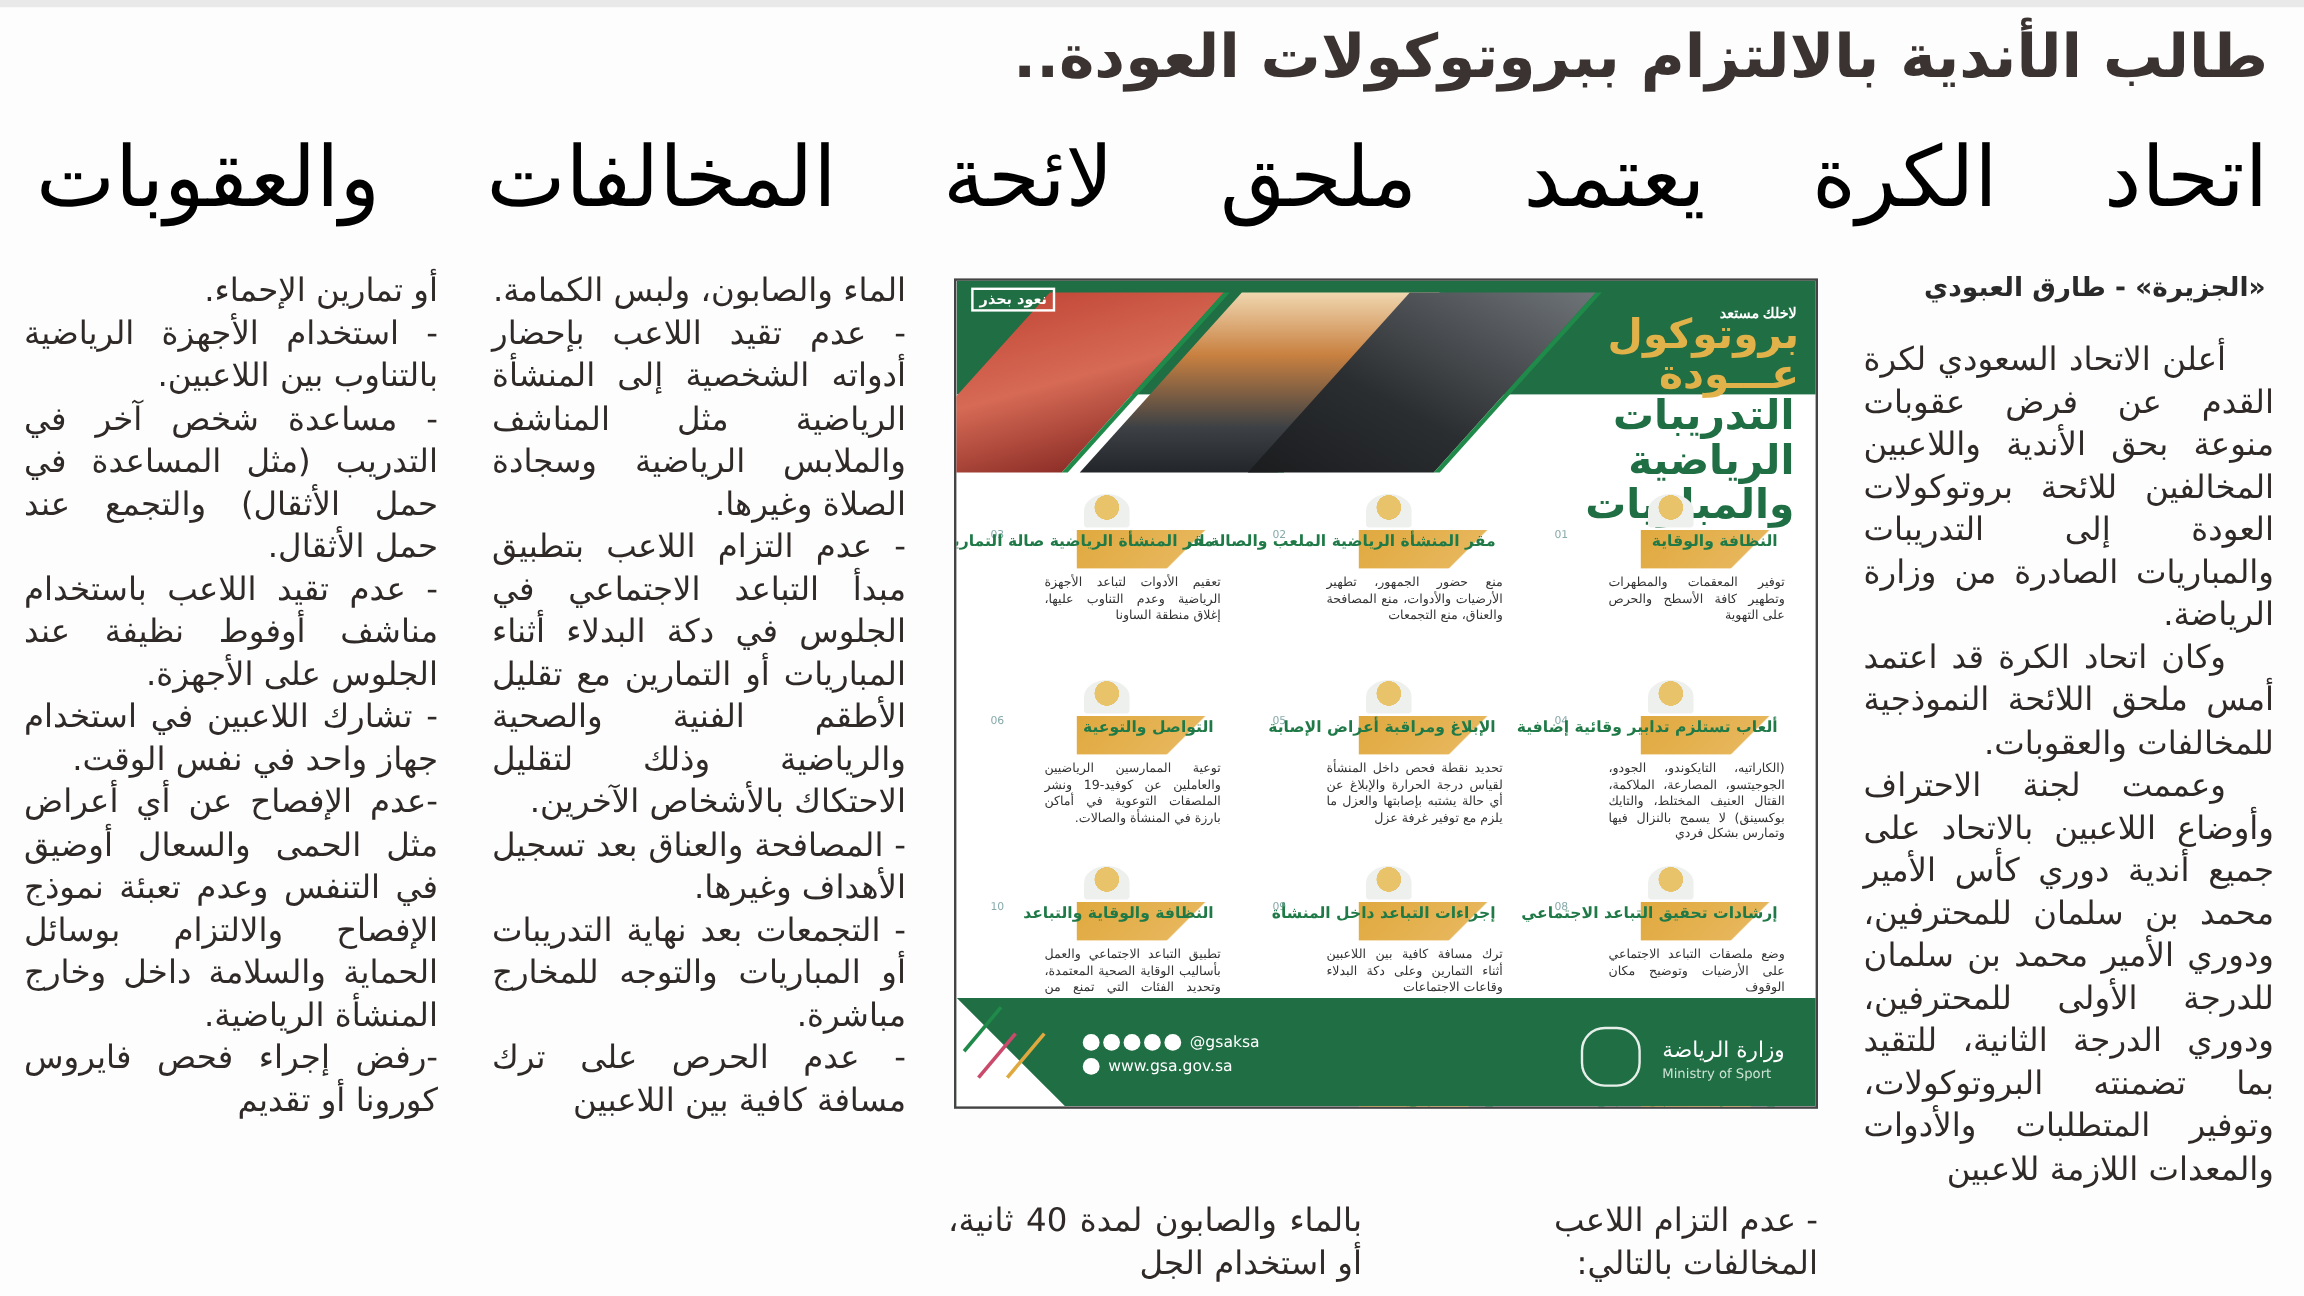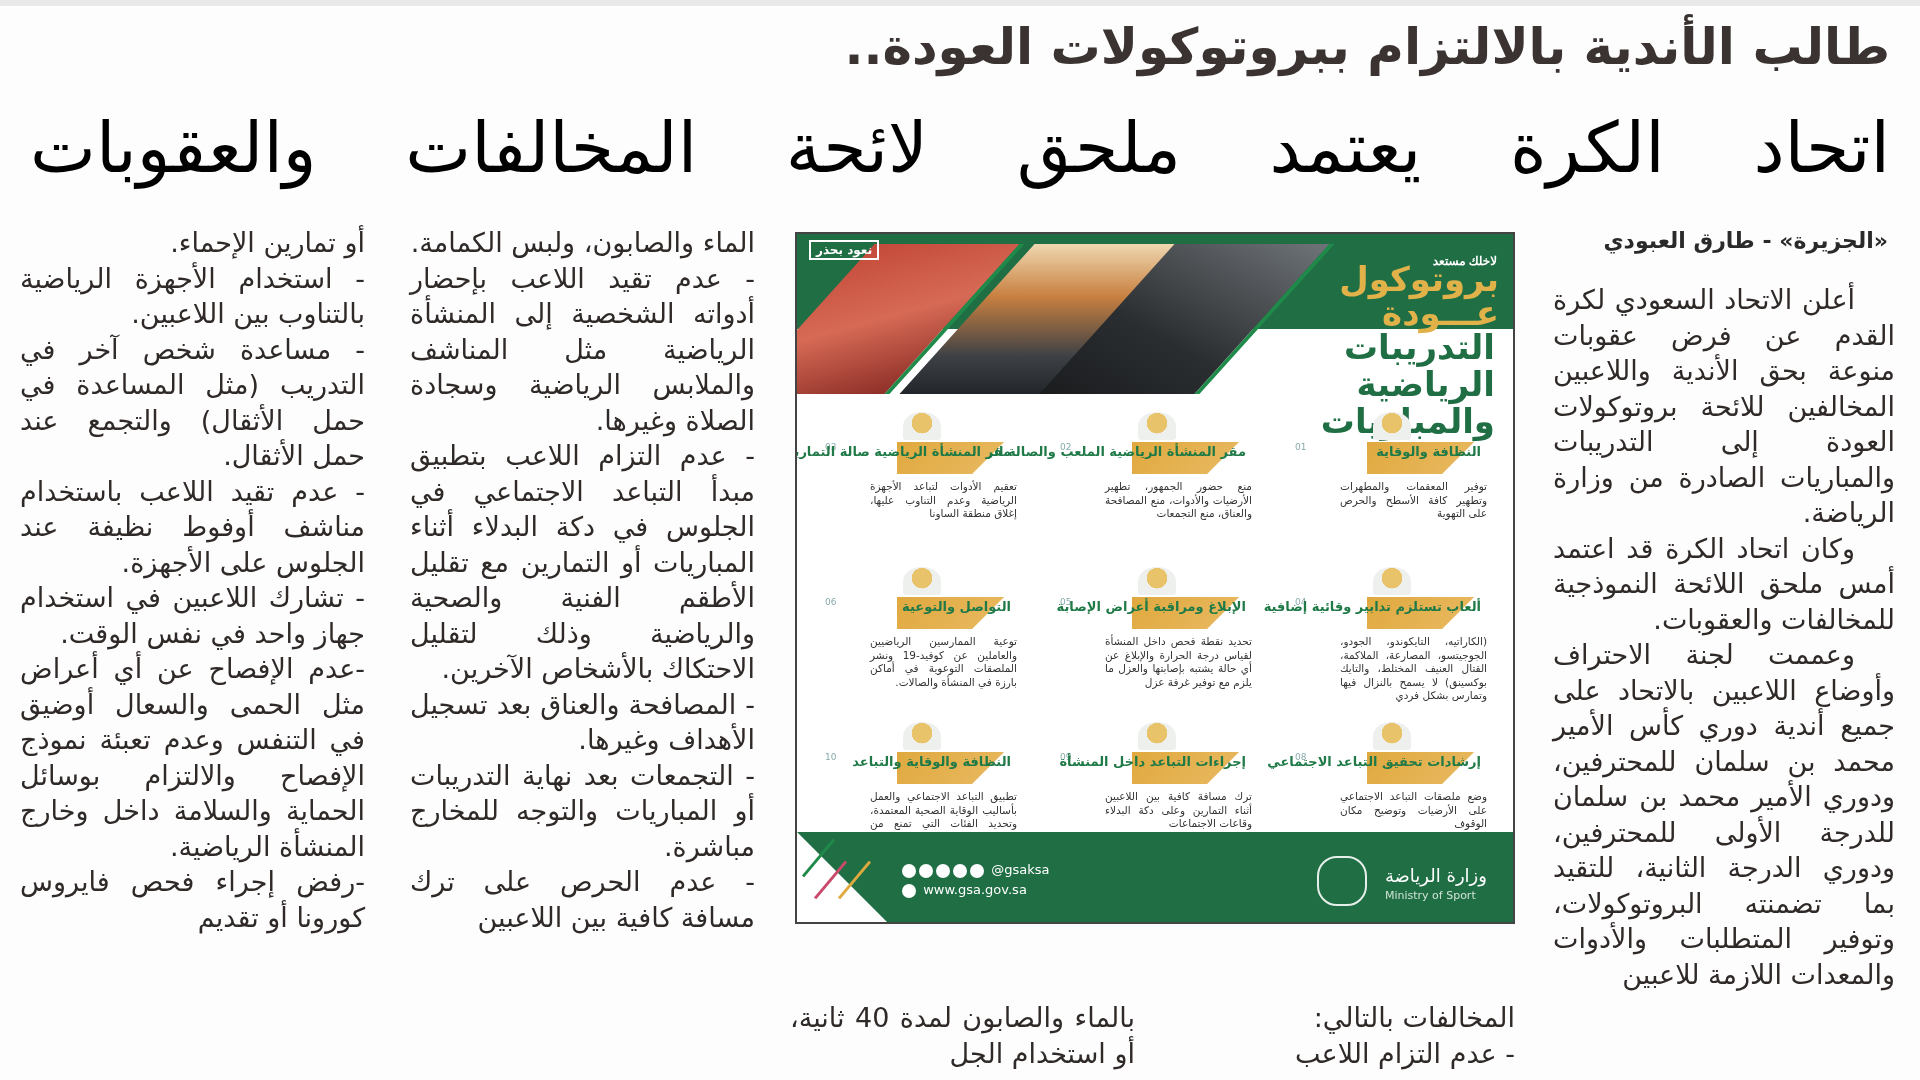--- a/index.html
+++ b/index.html
@@ -213,19 +213,19 @@
   <p>أو تمارين الإحماء.</p>
   <p>- استخدام الأجهزة الرياضية بالتناوب بين اللاعبين.</p>
   <p>- مساعدة شخص آخر في التدريب (مثل المساعدة في حمل الأثقال) والتجمع عند حمل الأثقال.</p>
   <p>- عدم تقيد اللاعب باستخدام مناشف أوفوط نظيفة عند الجلوس على الأجهزة.</p>
   <p>- تشارك اللاعبين في استخدام جهاز واحد في نفس الوقت.</p>
   <p>-عدم الإفصاح عن أي أعراض مثل الحمى والسعال أوضيق في التنفس وعدم تعبئة نموذج الإفصاح والالتزام بوسائل الحماية والسلامة داخل وخارج المنشأة الرياضية.</p>
   <p>-رفض إجراء فحص فايروس كورونا أو تقديم</p>
 </div>
 
 <div class="col col4">
+  <p>- عدم التزام اللاعب</p>
   <p>المخالفات بالتالي:</p>
-  <p>- عدم التزام اللاعب</p>
 </div>
 
 <div class="col col5">
   <p>بالماء والصابون لمدة 40 ثانية، أو استخدام الجل</p>
 </div>
 
 </body></html>

